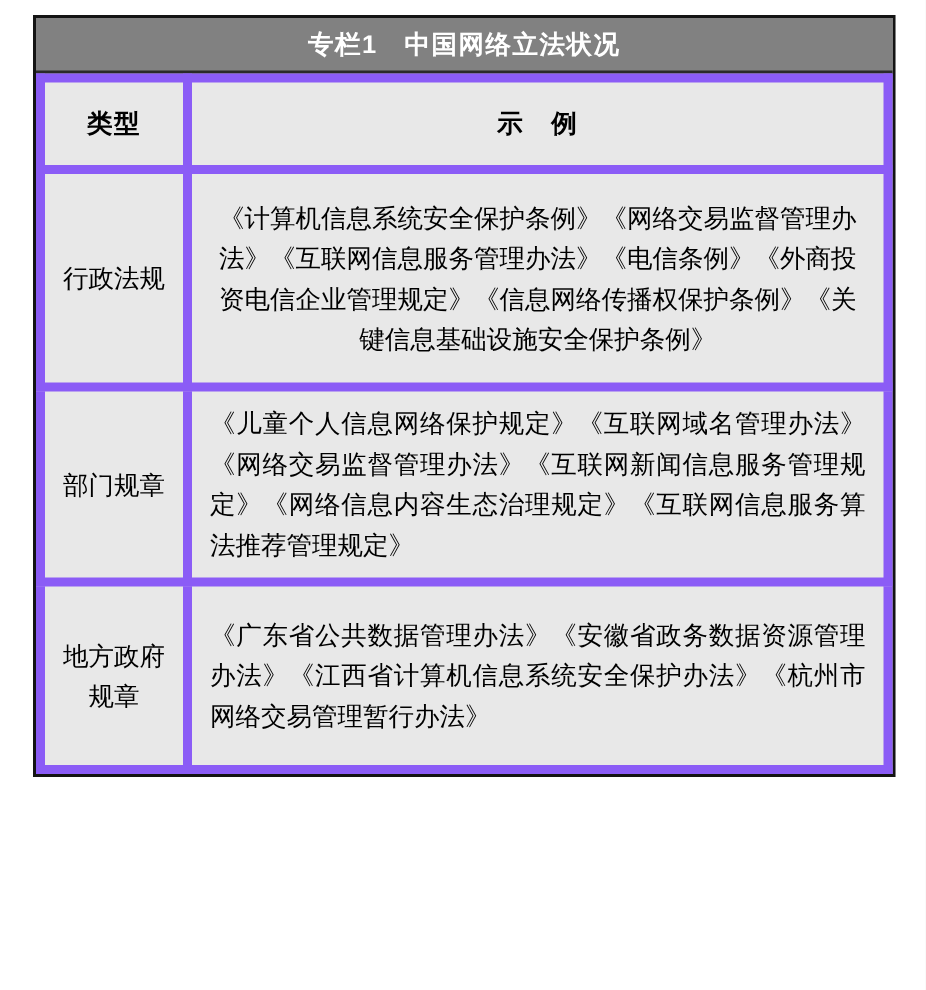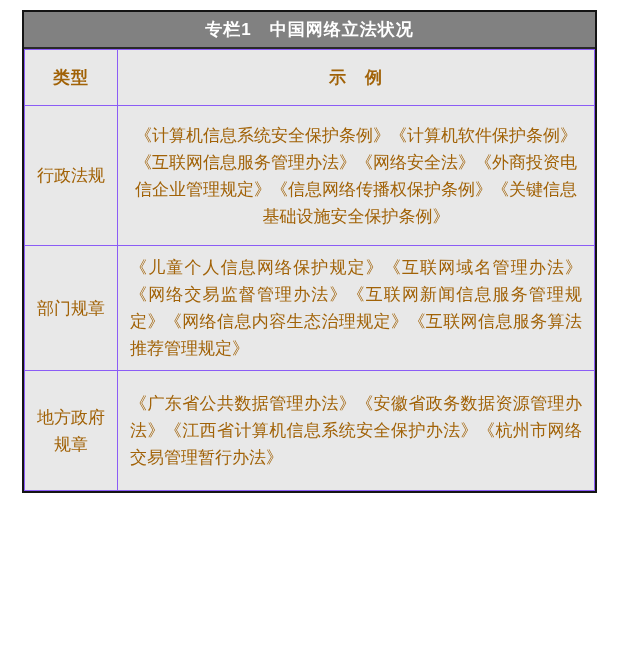--- a/index.html
+++ b/index.html
@@ -37,23 +37,23 @@
     text-align: center;
     letter-spacing: 1px;
     border-bottom: 2px solid #2a2a2a;
   }
   table.legislation {
     width: 100%;
     border-collapse: collapse;
     table-layout: fixed;
   }
   table.legislation td {
-    border: 1px solid #8b5cf6;
+    border: 6px solid #8b5cf6;
     background: #e8e8e8;
-    color: #a16207;
+    color: #000000;
     font-size: 17px;
     vertical-align: middle;
   }
   td.col-type {
     width: 88px;
     text-align: center;
     white-space: pre-line;
     line-height: 27px;
     padding: 4px 2px;
   }
@@ -83,21 +83,21 @@
   <div class="box">
     <div class="box-title">专栏1　中国网络立法状况</div>
     <table class="legislation">
       <tbody>
         <tr class="header-row">
           <td class="col-type">类型</td>
           <td class="col-example">示　例</td>
         </tr>
         <tr class="row-admin">
           <td class="col-type">行政法规</td>
-          <td class="col-example">《计算机信息系统安全保护条例》《计算机软件保护条例》《互联网信息服务管理办法》《网络安全法》《外商投资电信企业管理规定》《信息网络传播权保护条例》《关键信息基础设施安全保护条例》</td>
+          <td class="col-example">《计算机信息系统安全保护条例》《网络交易监督管理办法》《互联网信息服务管理办法》《电信条例》《外商投资电信企业管理规定》《信息网络传播权保护条例》《关键信息基础设施安全保护条例》</td>
         </tr>
         <tr class="row-dept">
           <td class="col-type">部门规章</td>
           <td class="col-example">《儿童个人信息网络保护规定》《互联网域名管理办法》《网络交易监督管理办法》《互联网新闻信息服务管理规定》《网络信息内容生态治理规定》《互联网信息服务算法推荐管理规定》</td>
         </tr>
         <tr class="row-localgov">
           <td class="col-type">地方政府
 规章</td>
           <td class="col-example">《广东省公共数据管理办法》《安徽省政务数据资源管理办法》《江西省计算机信息系统安全保护办法》《杭州市网络交易管理暂行办法》</td>
         </tr>

